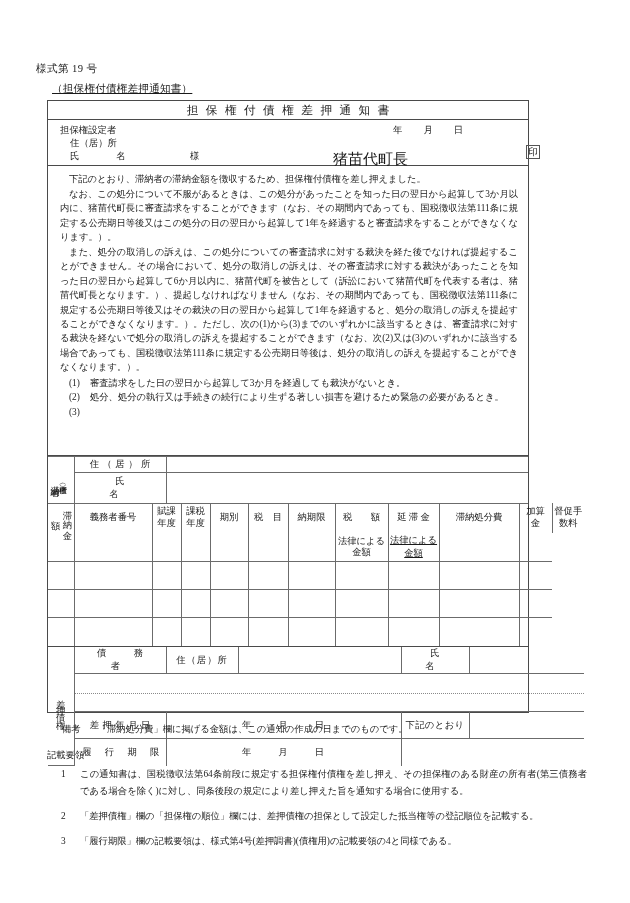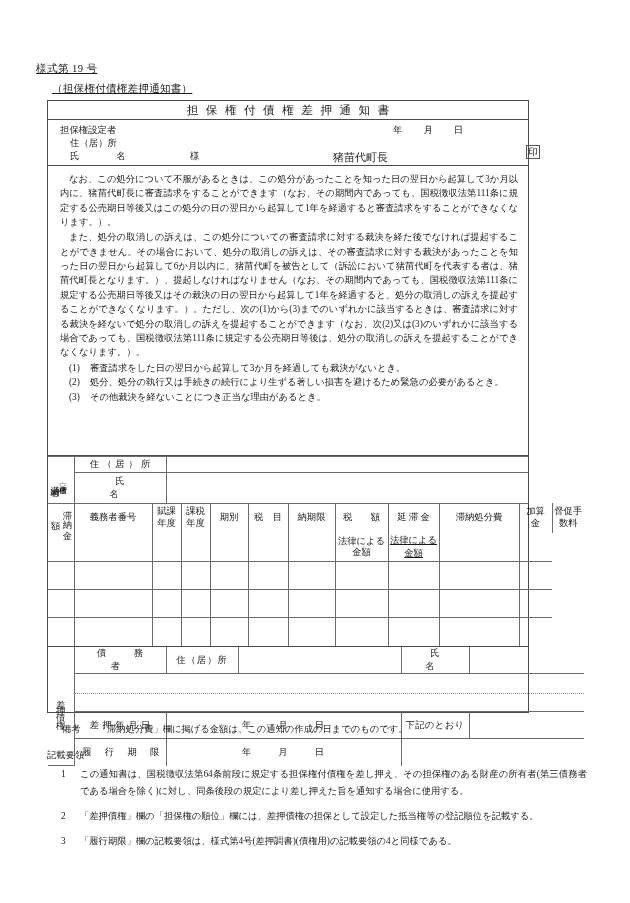--- a/index.html
+++ b/index.html
@@ -13,21 +13,21 @@
     color: #1a1a1a;
     font-size: 9.2px;
     position: relative;
     overflow: hidden;
   }
   .page { position: absolute; left: 0; top: 0; width: 630px; height: 903px; }
 
   
   .form-no {
     position: absolute; left: 36px; top: 62px;
-    font-size: 10.6px; letter-spacing: .4px; text-decoration: underline;
+    font-size: 10.6px; letter-spacing: .4px;
   }
   .form-sub {
     position: absolute; left: 52px; top: 82px;
     font-size: 10.6px; letter-spacing: .2px; text-decoration: underline;
   }
 
   
   .frame {
     position: absolute; left: 47px; top: 100px;
     width: 482px; height: 613px;
@@ -50,21 +50,21 @@
     position: absolute; left: 0; top: 19px; width: 100%; height: 46px;
     border-bottom: 1px solid #4a4a4a;
   }
   .ab-setter { position: absolute; left: 12px; top: 4px; font-size: 9.4px; }
   .ab-jusho  { position: absolute; left: 22px; top: 17px; font-size: 9.4px; }
   .ab-shimei { position: absolute; left: 22px; top: 30px; font-size: 9.4px; letter-spacing: 6px; }
   .ab-sama   { position: absolute; left: 142px; top: 30px; font-size: 9.4px; }
   .ab-date   { position: absolute; left: 345px; top: 4px; font-size: 9.4px; letter-spacing: 1px; }
   .ab-date span { margin-right: 20px; }
   .ab-date span:last-child { margin-right: 0; }
-  .ab-mayor  { position: absolute; left: 285px; top: 30px; font-size: 11px; text-align: right; }
+  .ab-mayor  { position: absolute; left: 285px; top: 30px; font-size: 15px; text-align: right; }
   .ab-seal {
     position: absolute; left: 478px; top: 25px;
     width: 14px; height: 14px;
     border: 1px solid #555; font-size: 9.6px;
     display: flex; align-items: center; justify-content: center;
     line-height: 1;
   }
 
   
   .notice {
@@ -239,34 +239,34 @@
       <div class="ab-shimei">氏　　名</div>
       <div class="ab-sama">様</div>
       <div class="ab-date">
         <span>年</span><span>月</span><span>日</span>
       </div>
       <div class="ab-mayor">猪苗代町長</div>
       <div class="ab-seal">印</div>
     </div>
 
     <div class="notice">
+      <p>下記のとおり、滞納者の滞納金額を徴収するため、担保権付債権を差し押えました。</p>
       <p>なお、この処分について不服があるときは、この処分があったことを知った日の翌日から起算して3か月以内に、猪苗代町長に審査請求をすることができます（なお、その期間内であっても、国税徴収法第111条に規定する公売期日等後又はこの処分の日の翌日から起算して1年を経過すると審査請求をすることができなくなります。）。</p>
       <p>また、処分の取消しの訴えは、この処分についての審査請求に対する裁決を経た後でなければ提起することができません。その場合において、処分の取消しの訴えは、その審査請求に対する裁決があったことを知った日の翌日から起算して6か月以内に、猪苗代町を被告として（訴訟において猪苗代町を代表する者は、猪苗代町長となります。）、提起しなければなりません（なお、その期間内であっても、国税徴収法第111条に規定する公売期日等後又はその裁決の日の翌日から起算して1年を経過すると、処分の取消しの訴えを提起することができなくなります。）。ただし、次の(1)から(3)までのいずれかに該当するときは、審査請求に対する裁決を経ないで処分の取消しの訴えを提起することができます（なお、次(2)又は(3)のいずれかに該当する場合であっても、国税徴収法第111条に規定する公売期日等後は、処分の取消しの訴えを提起することができなくなります。）。</p>
       <ol class="numlist">
         <li>
           <span class="num">(1)</span>
           <span>審査請求をした日の翌日から起算して3か月を経過しても裁決がないとき。</span>
         </li>
         <li>
           <span class="num">(2)</span>
           <span>処分、処分の執行又は手続きの続行により生ずる著しい損害を避けるため緊急の必要があるとき。</span>
         </li>
         <li>
           <span class="num">(3)</span>
-          <span>その他裁決を経ないことにつき正当な理由があるとき。</span>
         </li>
       </ol>
     </div>
 
     <div class="tainou-block">
       <table class="grid">
         <tbody>
             <tr>
           <td class="vlabel-tainousha" rowspan="2">
             <div class="stack">

